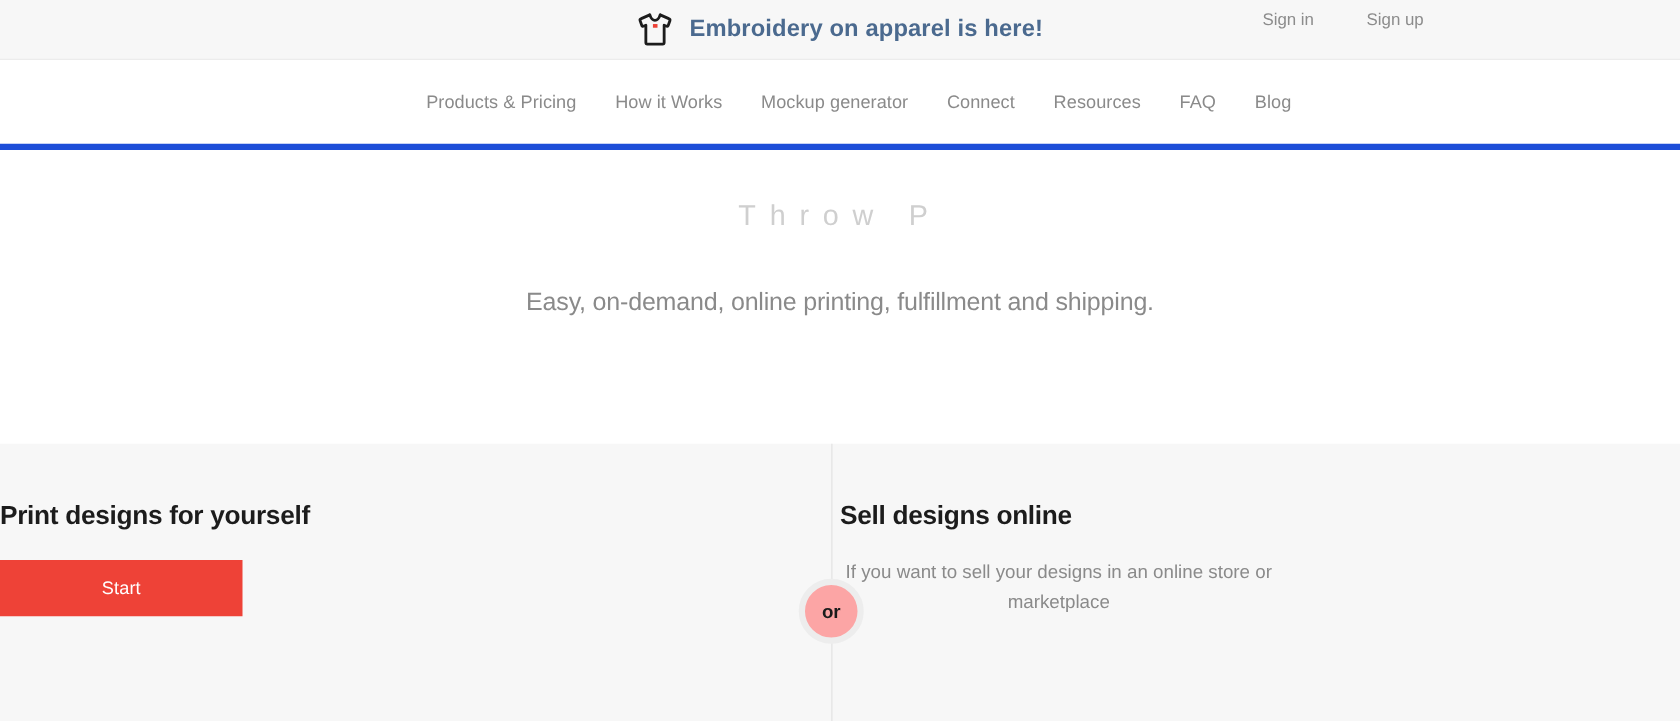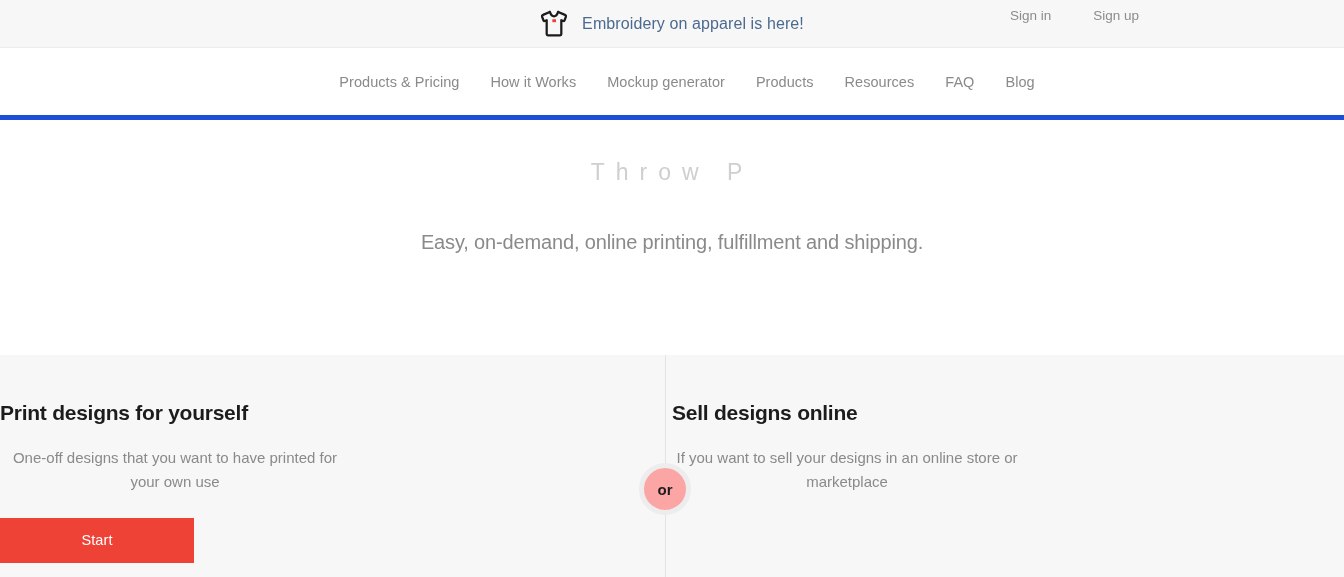--- a/index.html
+++ b/index.html
@@ -50,22 +50,22 @@
   }
 
   .tshirt-icon {
     display: block;
     width: 28px;
     height: 27px;
     flex: 0 0 auto;
   }
 
   .announce-text {
-    font-size: 16px;
-    font-weight: normal;
+    font-size: 19px;
+    font-weight: bold;
     color: #4b6a8f;
     letter-spacing: 0.1px;
     white-space: nowrap;
   }
 
   .auth-links {
     position: absolute;
     right: 0;
     top: 0;
     bottom: 16px;
@@ -240,39 +240,38 @@
     <a class="auth-link">Sign in</a>
     <a class="auth-link">Sign up</a>
   </div>
 </div>
 
 <nav class="main-nav">
   <ul class="nav-list">
     <li class="nav-item">Products &amp; Pricing</li>
     <li class="nav-item">How it Works</li>
     <li class="nav-item">Mockup generator</li>
-    <li class="nav-item">Products</li>
+    <li class="nav-item">Connect</li>
     <li class="nav-item">Resources</li>
     <li class="nav-item">FAQ</li>
     <li class="nav-item">Blog</li>
   </ul>
 </nav>
 
 <section class="hero">
   <div class="hero-typed">Throw P</div>
   <p class="hero-sub">Easy, on-demand, online printing, fulfillment and shipping.</p>
 </section>
 
 <section class="choice-section">
   <div class="choice-divider"></div>
   <div class="or-badge">or</div>
 
   <div class="choice-col">
     <h2 class="choice-title">Print designs for yourself</h2>
-    <p class="choice-desc">One-off designs that you want to have printed for your own use</p>
     <button class="cta-button">Start</button>
   </div>
 
   <div class="choice-col">
     <h2 class="choice-title">Sell designs online</h2>
     <p class="choice-desc">If you want to sell your designs in an online store or marketplace</p>
   </div>
 </section>
 
 </body></html>

